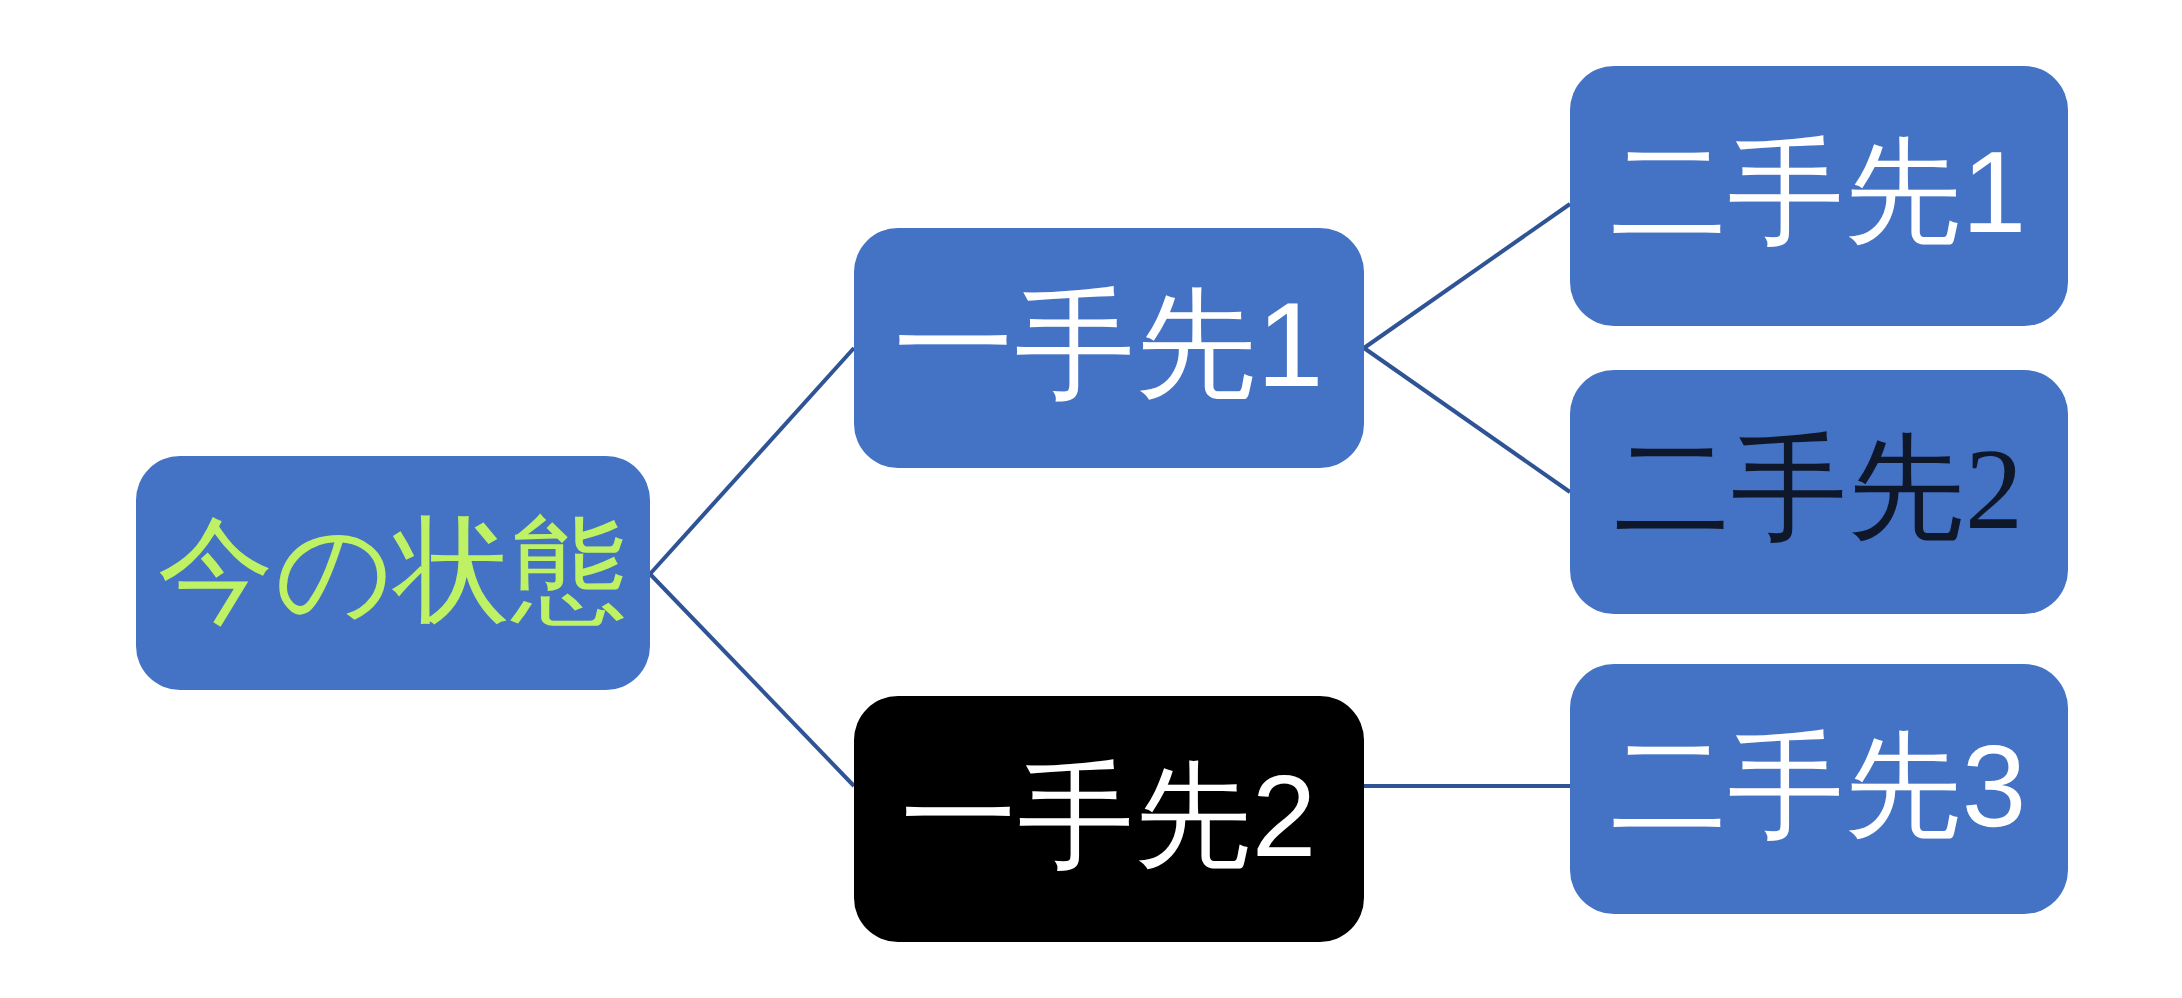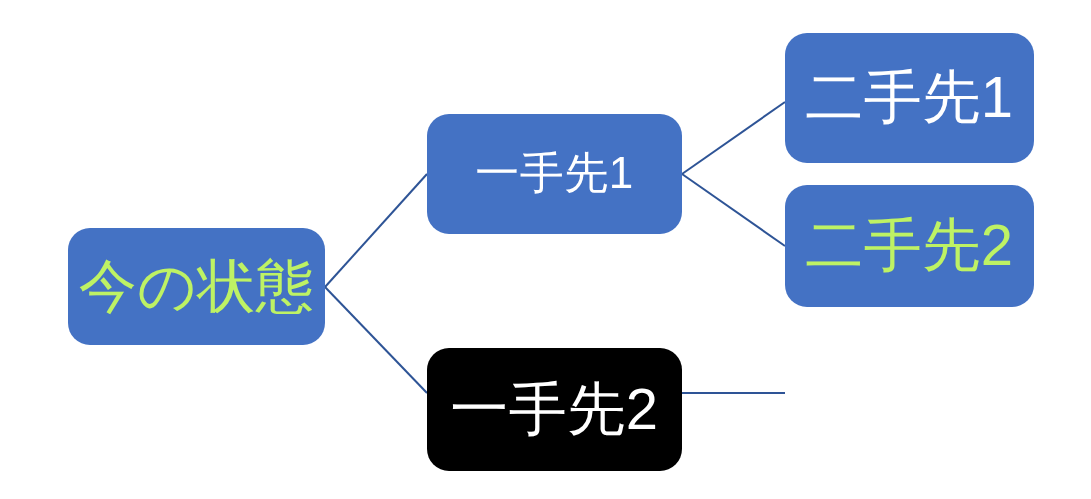--- a/index.html
+++ b/index.html
@@ -46,21 +46,21 @@
   }
   
   #node-root      { left: 68px;  top: 228px; width: 257px; height: 117px; }
   #node-mid-1     { left: 427px; top: 114px; width: 255px; height: 120px; }
   #node-mid-2     { left: 427px; top: 334px; width: 255px; height: 123px; }
   #node-leaf-1    { left: 785px; top: 33px;  width: 249px; height: 130px; }
   #node-leaf-2    { left: 785px; top: 185px; width: 249px; height: 122px; }
   #node-leaf-3    { left: 785px; top: 332px; width: 249px; height: 125px; }
 
   #node-root   .node-label { font-size: 58px; }
-  #node-mid-1  .node-label { font-size: 44px; }
+  #node-mid-1  .node-label { font-size: 60px; }
   #node-mid-2  .node-label { font-size: 58px; }
   #node-leaf-1 .node-label { font-size: 58px; }
   #node-leaf-2 .node-label { font-size: 58px; }
   #node-leaf-3 .node-label { font-size: 58px; }
 </style>
 </head>
 <body>
 
 <div id="canvas" style="background: rgb(255, 255, 255);">
 
@@ -83,18 +83,21 @@
   </div>
 
   <div class="node" id="node-mid-2" style="left: 427px; top: 348px; width: 255px; height: 123px; background: #000000; color: rgb(255, 255, 255);">
     <span class="node-label">一手先2</span>
   </div>
 
   <div class="node" id="node-leaf-1" style="left: 785px; top: 33px; width: 249px; height: 130px; background: rgb(68, 114, 196); color: rgb(255, 255, 255);">
     <span class="node-label">二手先1</span>
   </div>
 
-  <div class="node" id="node-leaf-2" style="left: 785px; top: 185px; width: 249px; height: 122px; background: rgb(68, 114, 196); color: #bef264;">
+  <div class="node" id="node-leaf-2" style="left: 785px; top: 185px; width: 249px; height: 122px; background: rgb(68, 114, 196); color: #0f172a; font-family: Liberation Serif, serif;">
     <span class="node-label">二手先2</span>
   </div>
 
+  <div class="node" id="node-leaf-3" style="left: 785px; top: 332px; width: 249px; height: 125px; background: rgb(68, 114, 196); color: rgb(255, 255, 255);">
+    <span class="node-label">二手先3</span>
+  </div>
 
 </div>
 
 </body></html>

